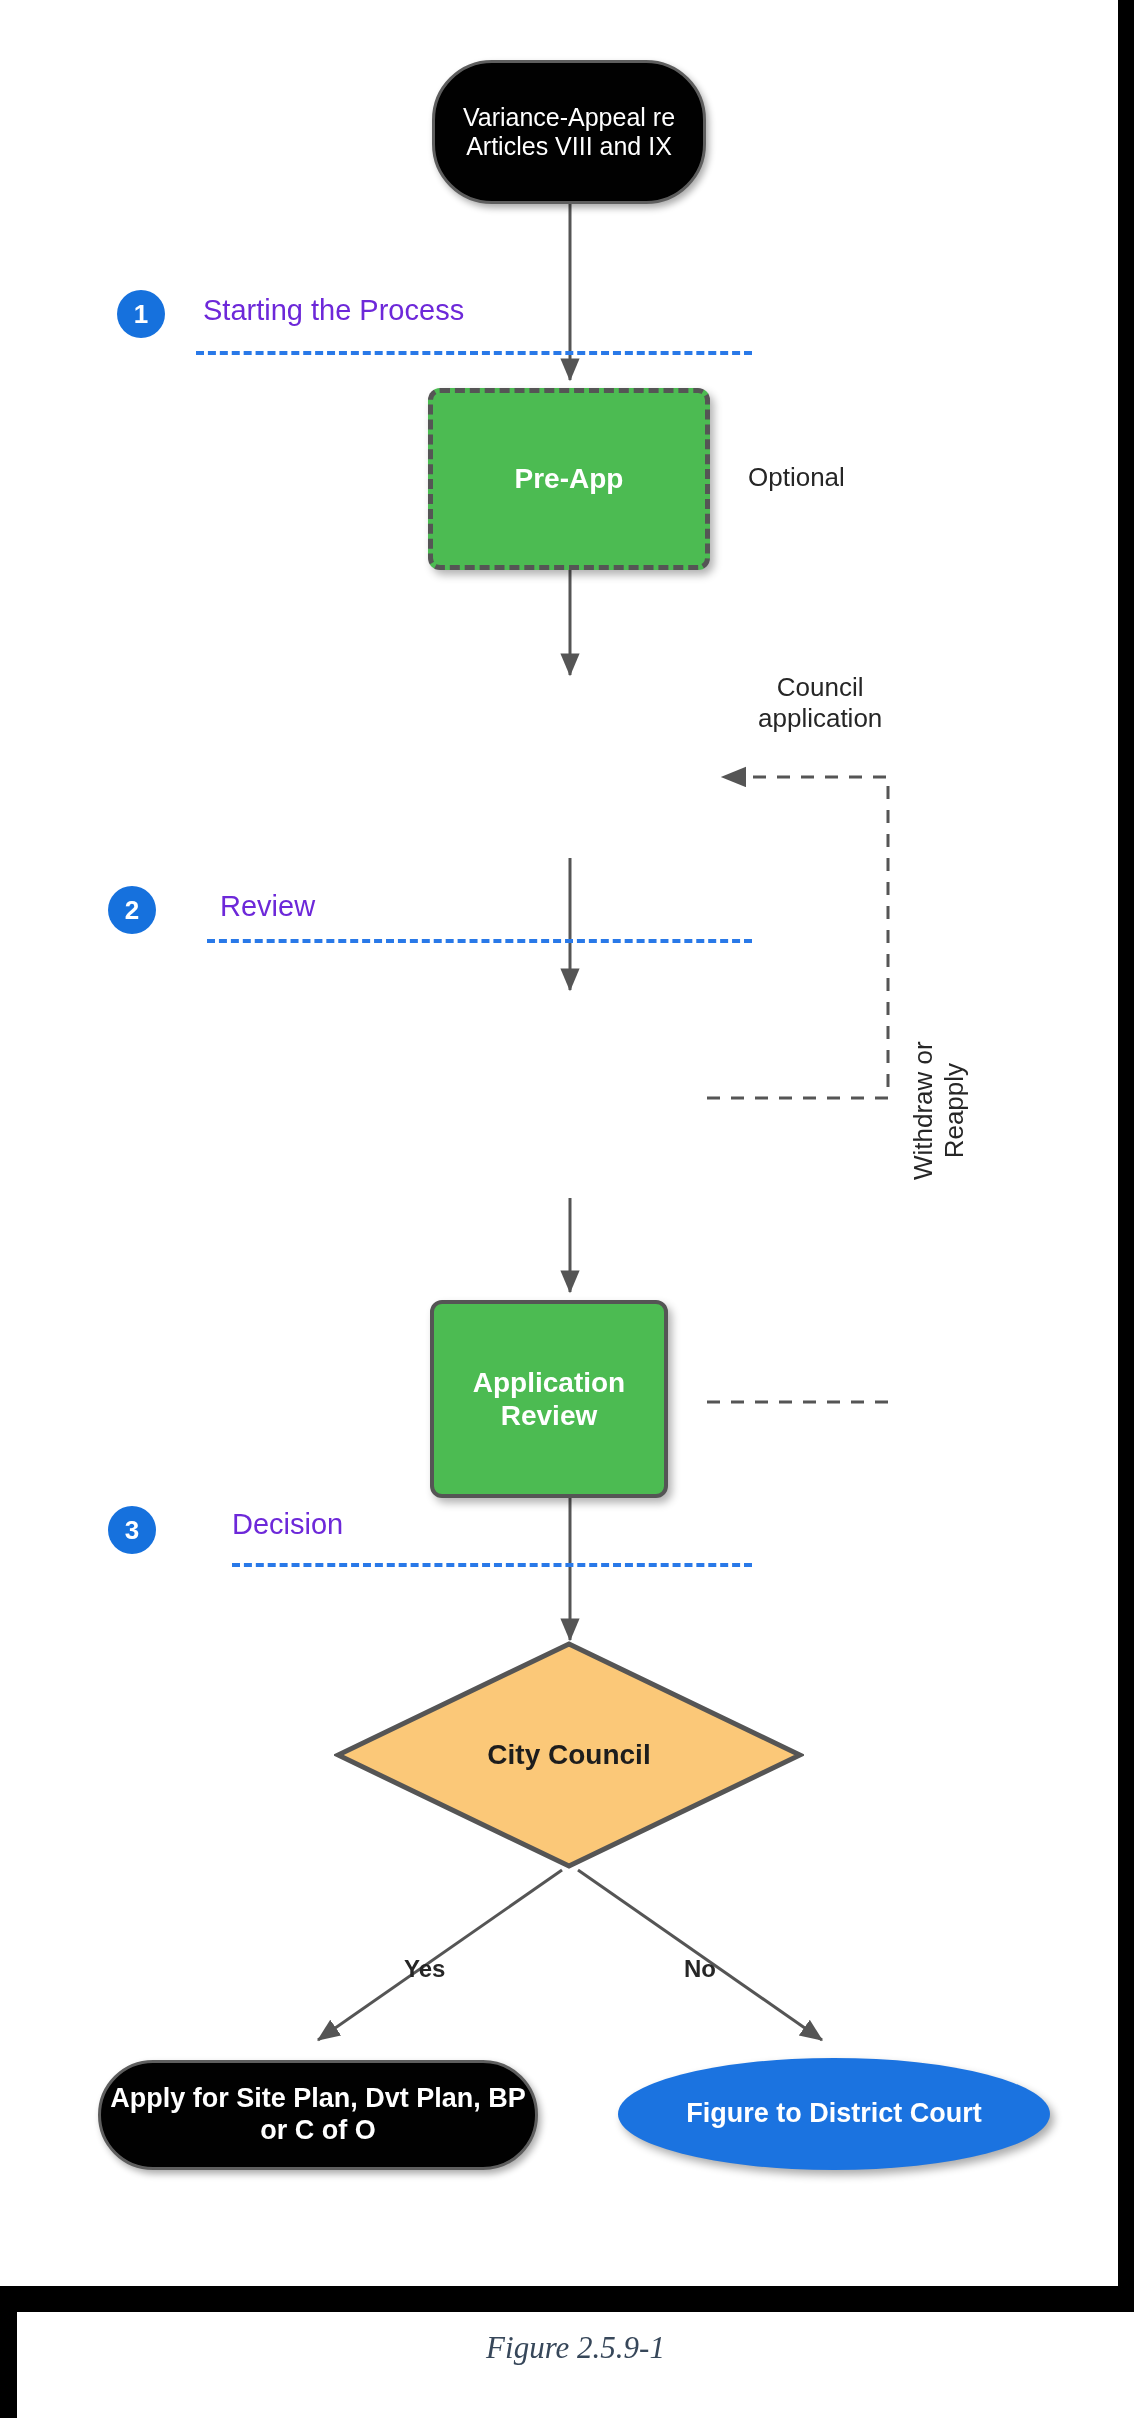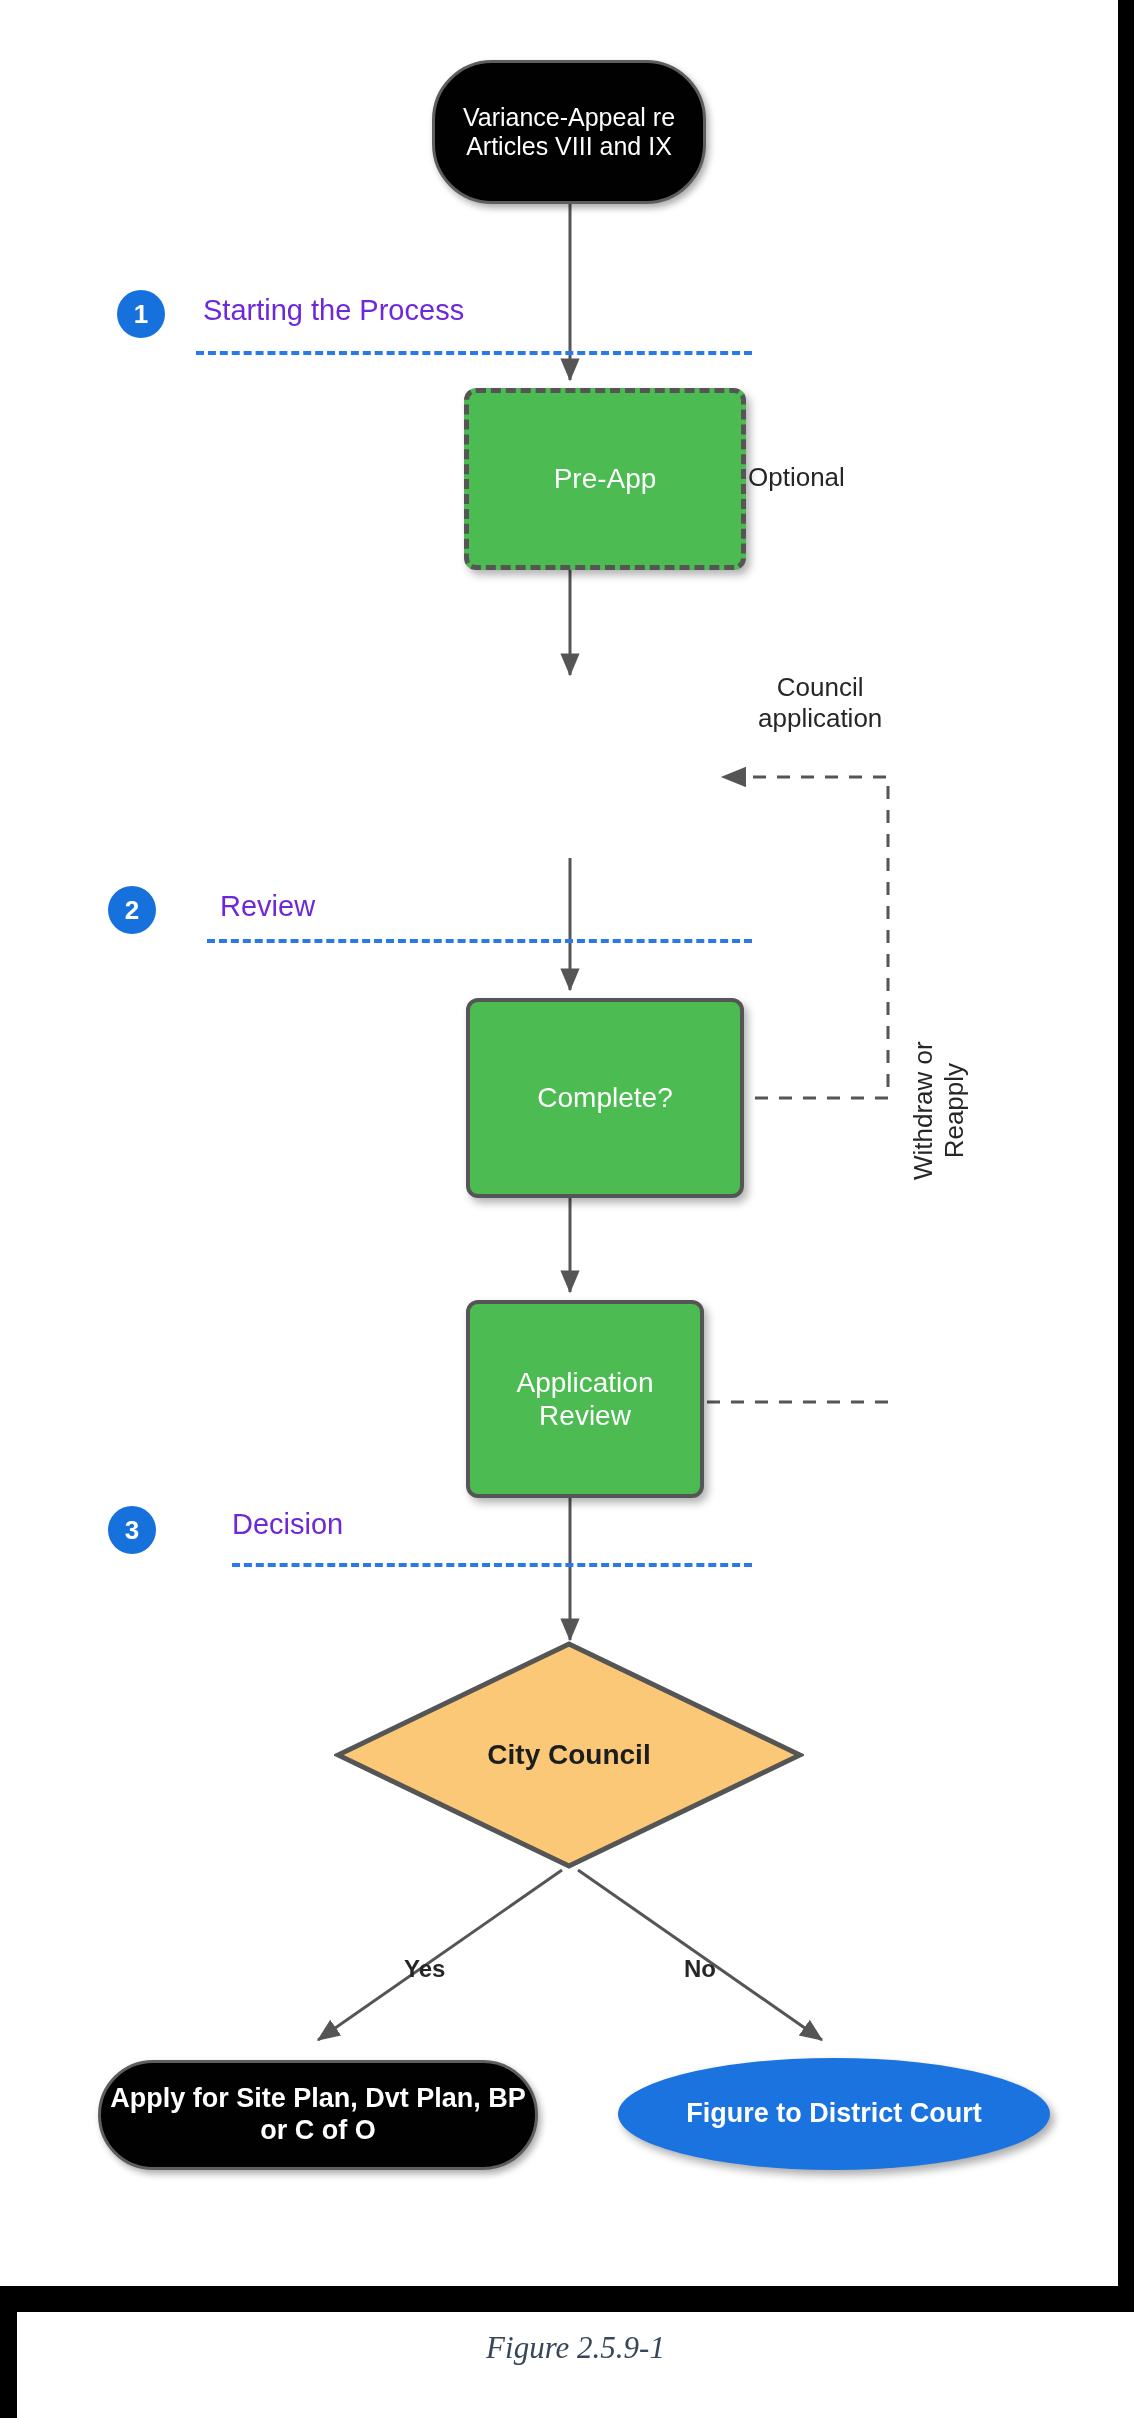--- a/index.html
+++ b/index.html
@@ -65,22 +65,21 @@
   }
   .term.bold { font-weight: bold; font-size: 27px; }
 
   .proc {
     background: #4CBB52;
     color: #ffffff;
     border: 4px solid #555555;
     border-radius: 12px;
     box-shadow: 4px 5px 8px rgba(0,0,0,0.30);
     font-size: 28px;
-    font-weight: normal;
-    margin-left: 36px;
+    font-weight: bold;
   }
   .proc.dashed {
     border-style: dashed;
     border-width: 5px;
   }
 
   .ellipse {
     background: #1B73E0;
     color: #ffffff;
     border-radius: 50%;
@@ -211,23 +210,20 @@
     <span>Variance-Appeal
 re Articles VIII
 and IX</span>
   </div>
 
   <div class="node proc dashed" style="left:428px; top:388px; width:282px; height:182px;">
     <span>Pre-App</span>
   </div>
 
 
-  <div class="node proc" style="left:430px; top:998px; width:278px; height:200px;">
-    <span>Complete?</span>
-  </div>
 
   <div class="node proc" style="left:430px; top:1300px; width:238px; height:198px;">
     <span>Application
 Review</span>
   </div>
 
   <div class="diamond-wrap" style="left:334px; top:1640px; width:470px; height:230px;">
     <svg class="diamond-shape" viewBox="0 0 470 230" xmlns="http://www.w3.org/2000/svg">
       <polygon points="235,4 466,115 235,226 4,115" fill="#FBC878" stroke="#555555" stroke-width="5"></polygon>
     </svg>

